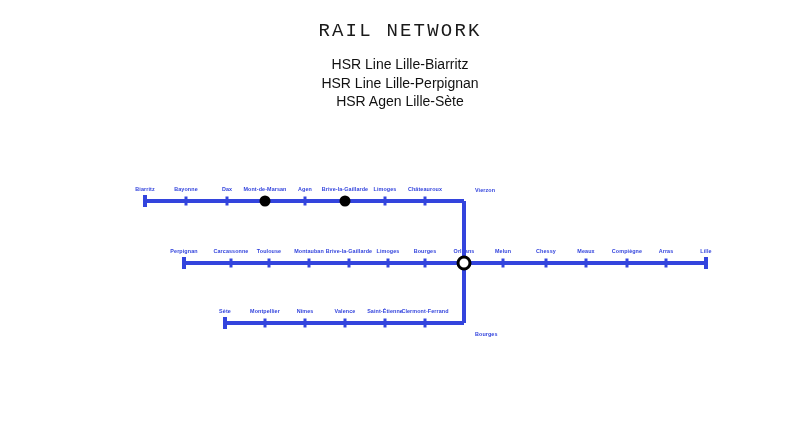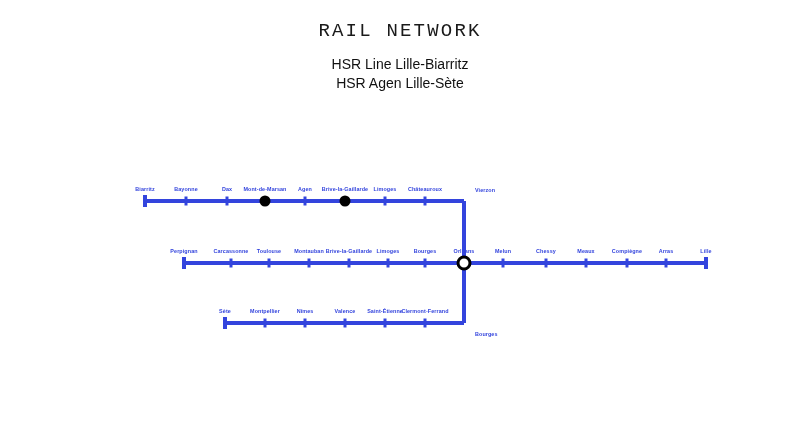--- a/index.html
+++ b/index.html
@@ -99,20 +99,21 @@
     letter-spacing: 0.1px;
   }
 </style>
 </head>
 <body>
 
 <div id="header">
   <h1 id="main-title">RAIL NETWORK</h1>
   <div id="subtitle-block">
     <span class="subtitle-line">HSR Line Lille-Biarritz</span>
+    <span class="subtitle-line">HSR Line Lille-Perpignan</span>
     <span class="subtitle-line">HSR Agen Lille-Sète</span>
   </div>
 </div>
 
 <div id="diagram">
   <svg width="800" height="435" viewBox="0 0 800 435" xmlns="http://www.w3.org/2000/svg">
     <g id="lines-layer">
         <line x1="145" y1="201" x2="464" y2="201" class="rail-line"></line>
         <line x1="184" y1="263" x2="706" y2="263" class="rail-line"></line>
         <line x1="225" y1="323" x2="464" y2="323" class="rail-line"></line>

